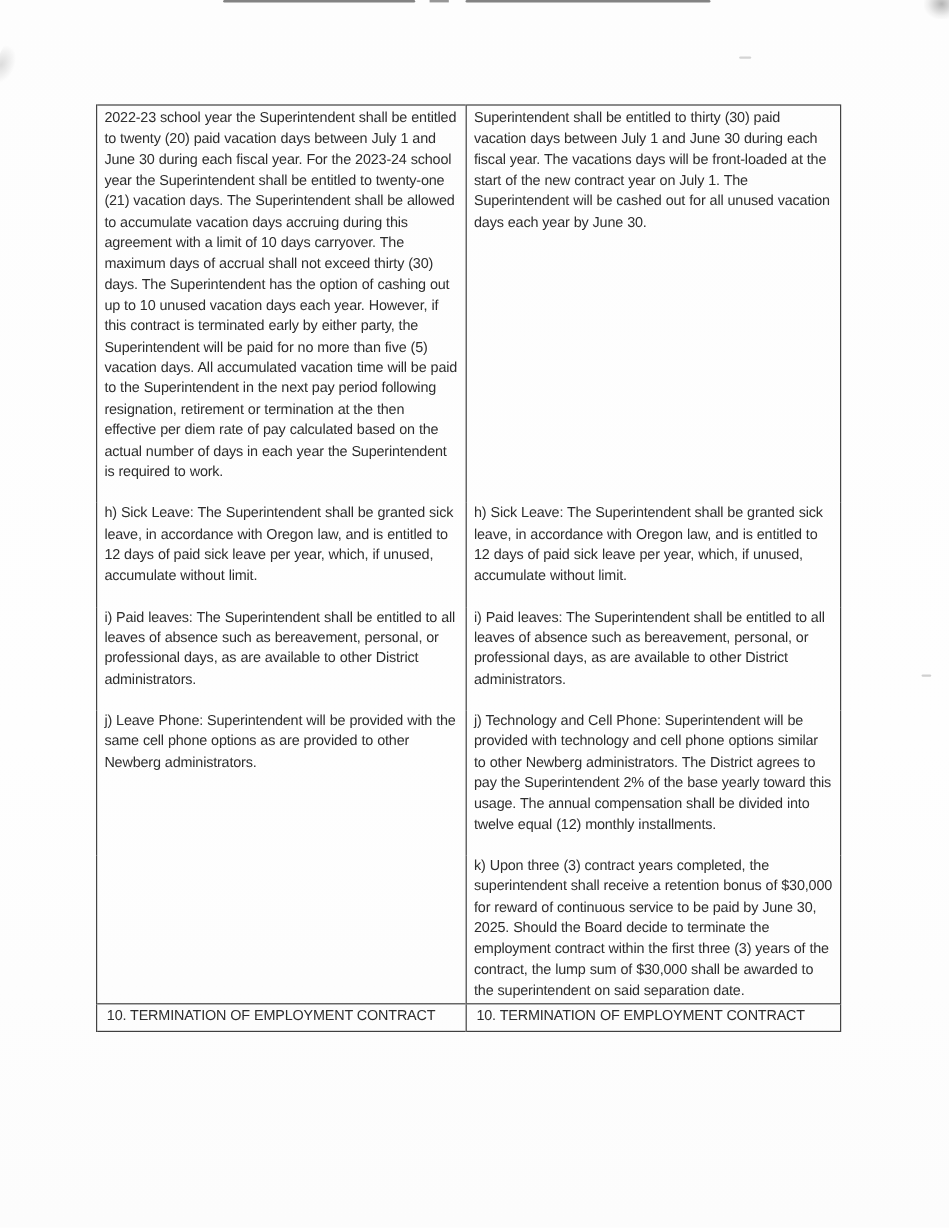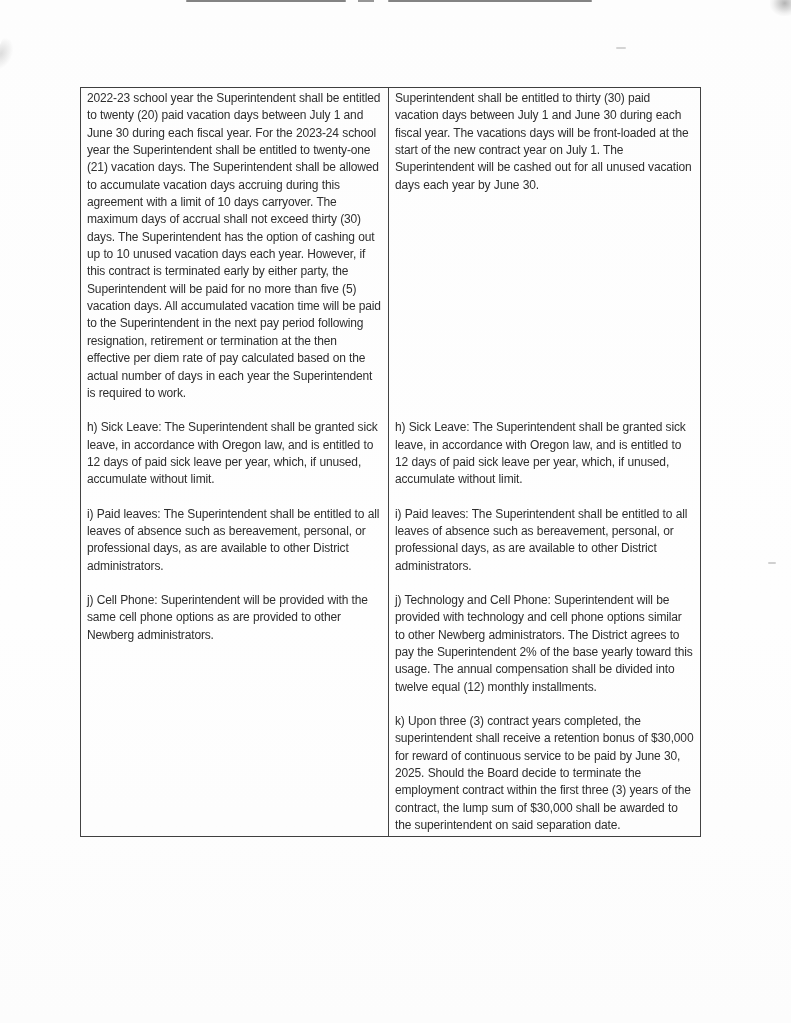--- a/index.html
+++ b/index.html
@@ -80,23 +80,27 @@
       </tr>
       <tr>
         <td>h) Sick Leave: The Superintendent shall be granted sick leave, in accordance with Oregon law, and is entitled to 12 days of paid sick leave per year, which, if unused, accumulate without limit.</td>
         <td>h) Sick Leave: The Superintendent shall be granted sick leave, in accordance with Oregon law, and is entitled to 12 days of paid sick leave per year, which, if unused, accumulate without limit.</td>
       </tr>
       <tr>
         <td>i) Paid leaves: The Superintendent shall be entitled to all leaves of absence such as bereavement, personal, or professional days, as are available to other District administrators.</td>
         <td>i) Paid leaves: The Superintendent shall be entitled to all leaves of absence such as bereavement, personal, or professional days, as are available to other District administrators.</td>
       </tr>
       <tr>
-        <td>j) Cell Phone: Superintendent will be provided with the same cell phone options as are provided to other Newberg administrators.</td>
+        <td>j) Leave Phone: Superintendent will be provided with the same cell phone options as are provided to other Newberg administrators.</td>
         <td>j) Technology and Cell Phone: Superintendent will be provided with technology and cell phone options similar to other Newberg administrators. The District agrees to pay the Superintendent 2% of the base yearly toward this usage. The annual compensation shall be divided into twelve equal (12) monthly installments.</td>
       </tr>
       <tr class="row-last-body">
         <td></td>
         <td>k) Upon three (3) contract years completed, the superintendent shall receive a retention bonus of $30,000 for reward of continuous service to be paid by June 30, 2025. Should the Board decide to terminate the employment contract within the first three (3) years of the contract, the lump sum of $30,000 shall be awarded to the superintendent on said separation date.</td>
+      </tr>
+      <tr class="row-heading">
+        <td>10. TERMINATION OF EMPLOYMENT CONTRACT</td>
+        <td>10. TERMINATION OF EMPLOYMENT CONTRACT</td>
       </tr>
     </tbody>
   </table>
 
 </div>
 
 </body></html>

